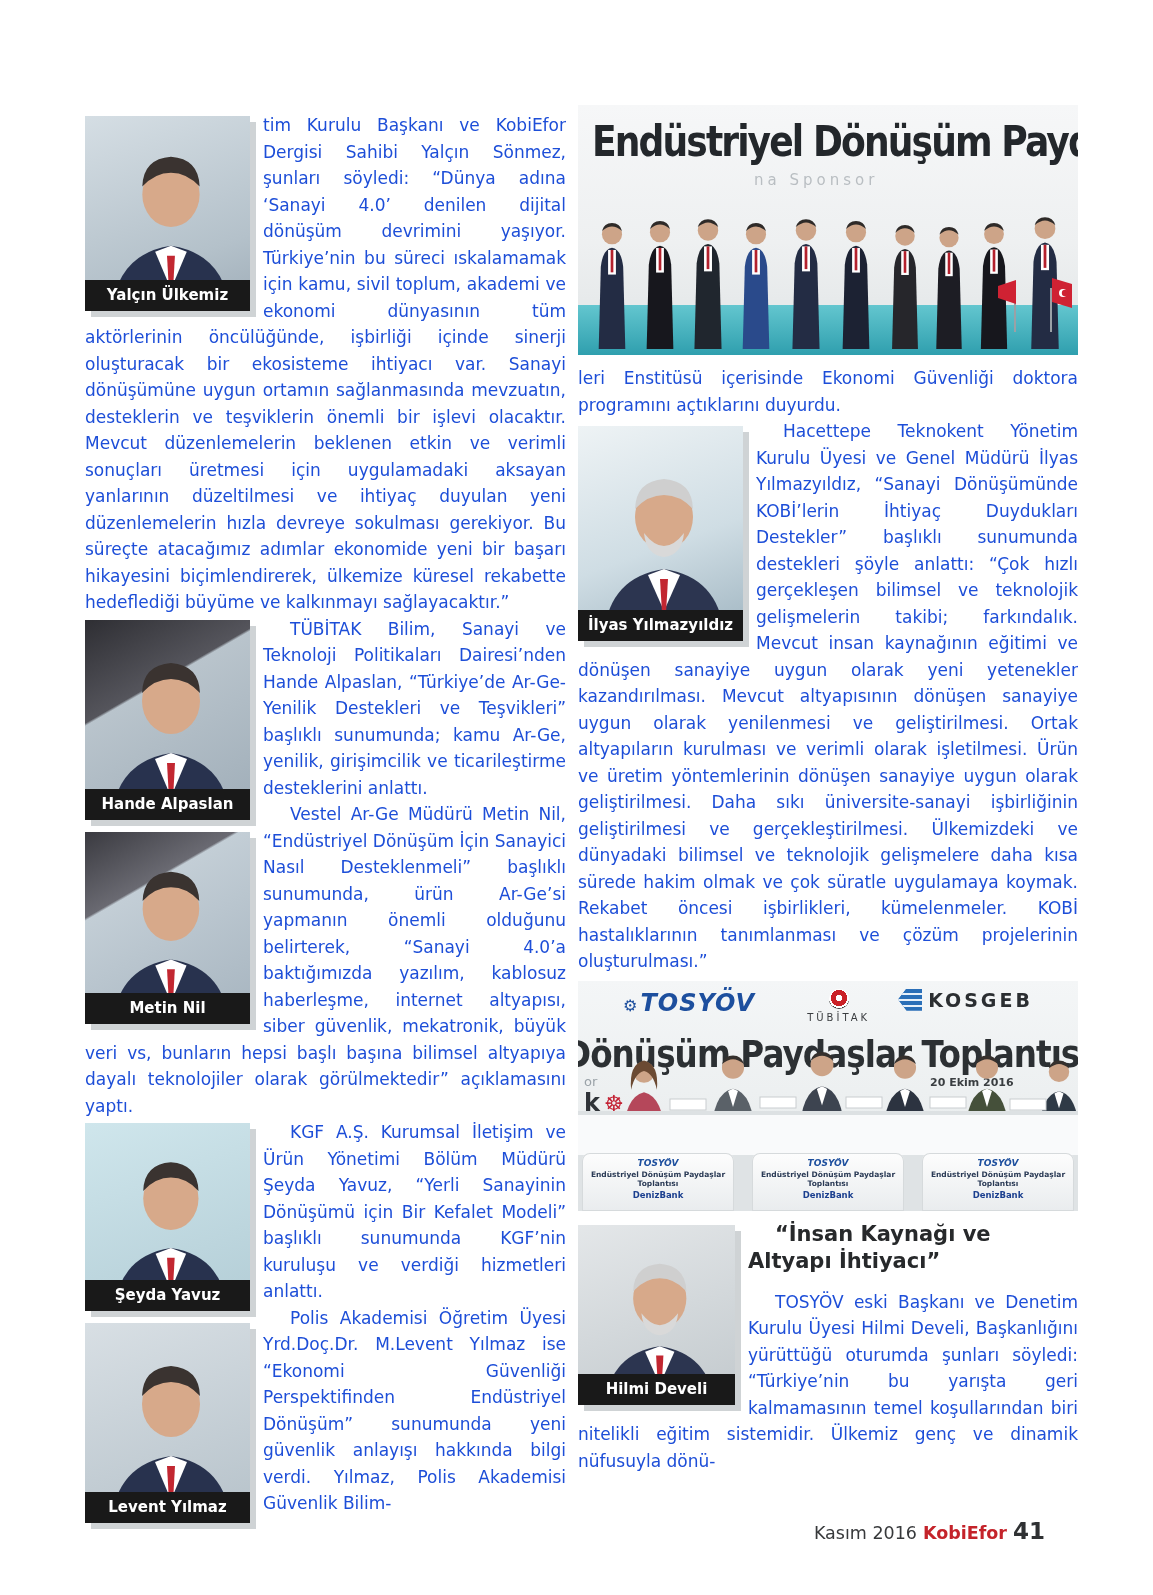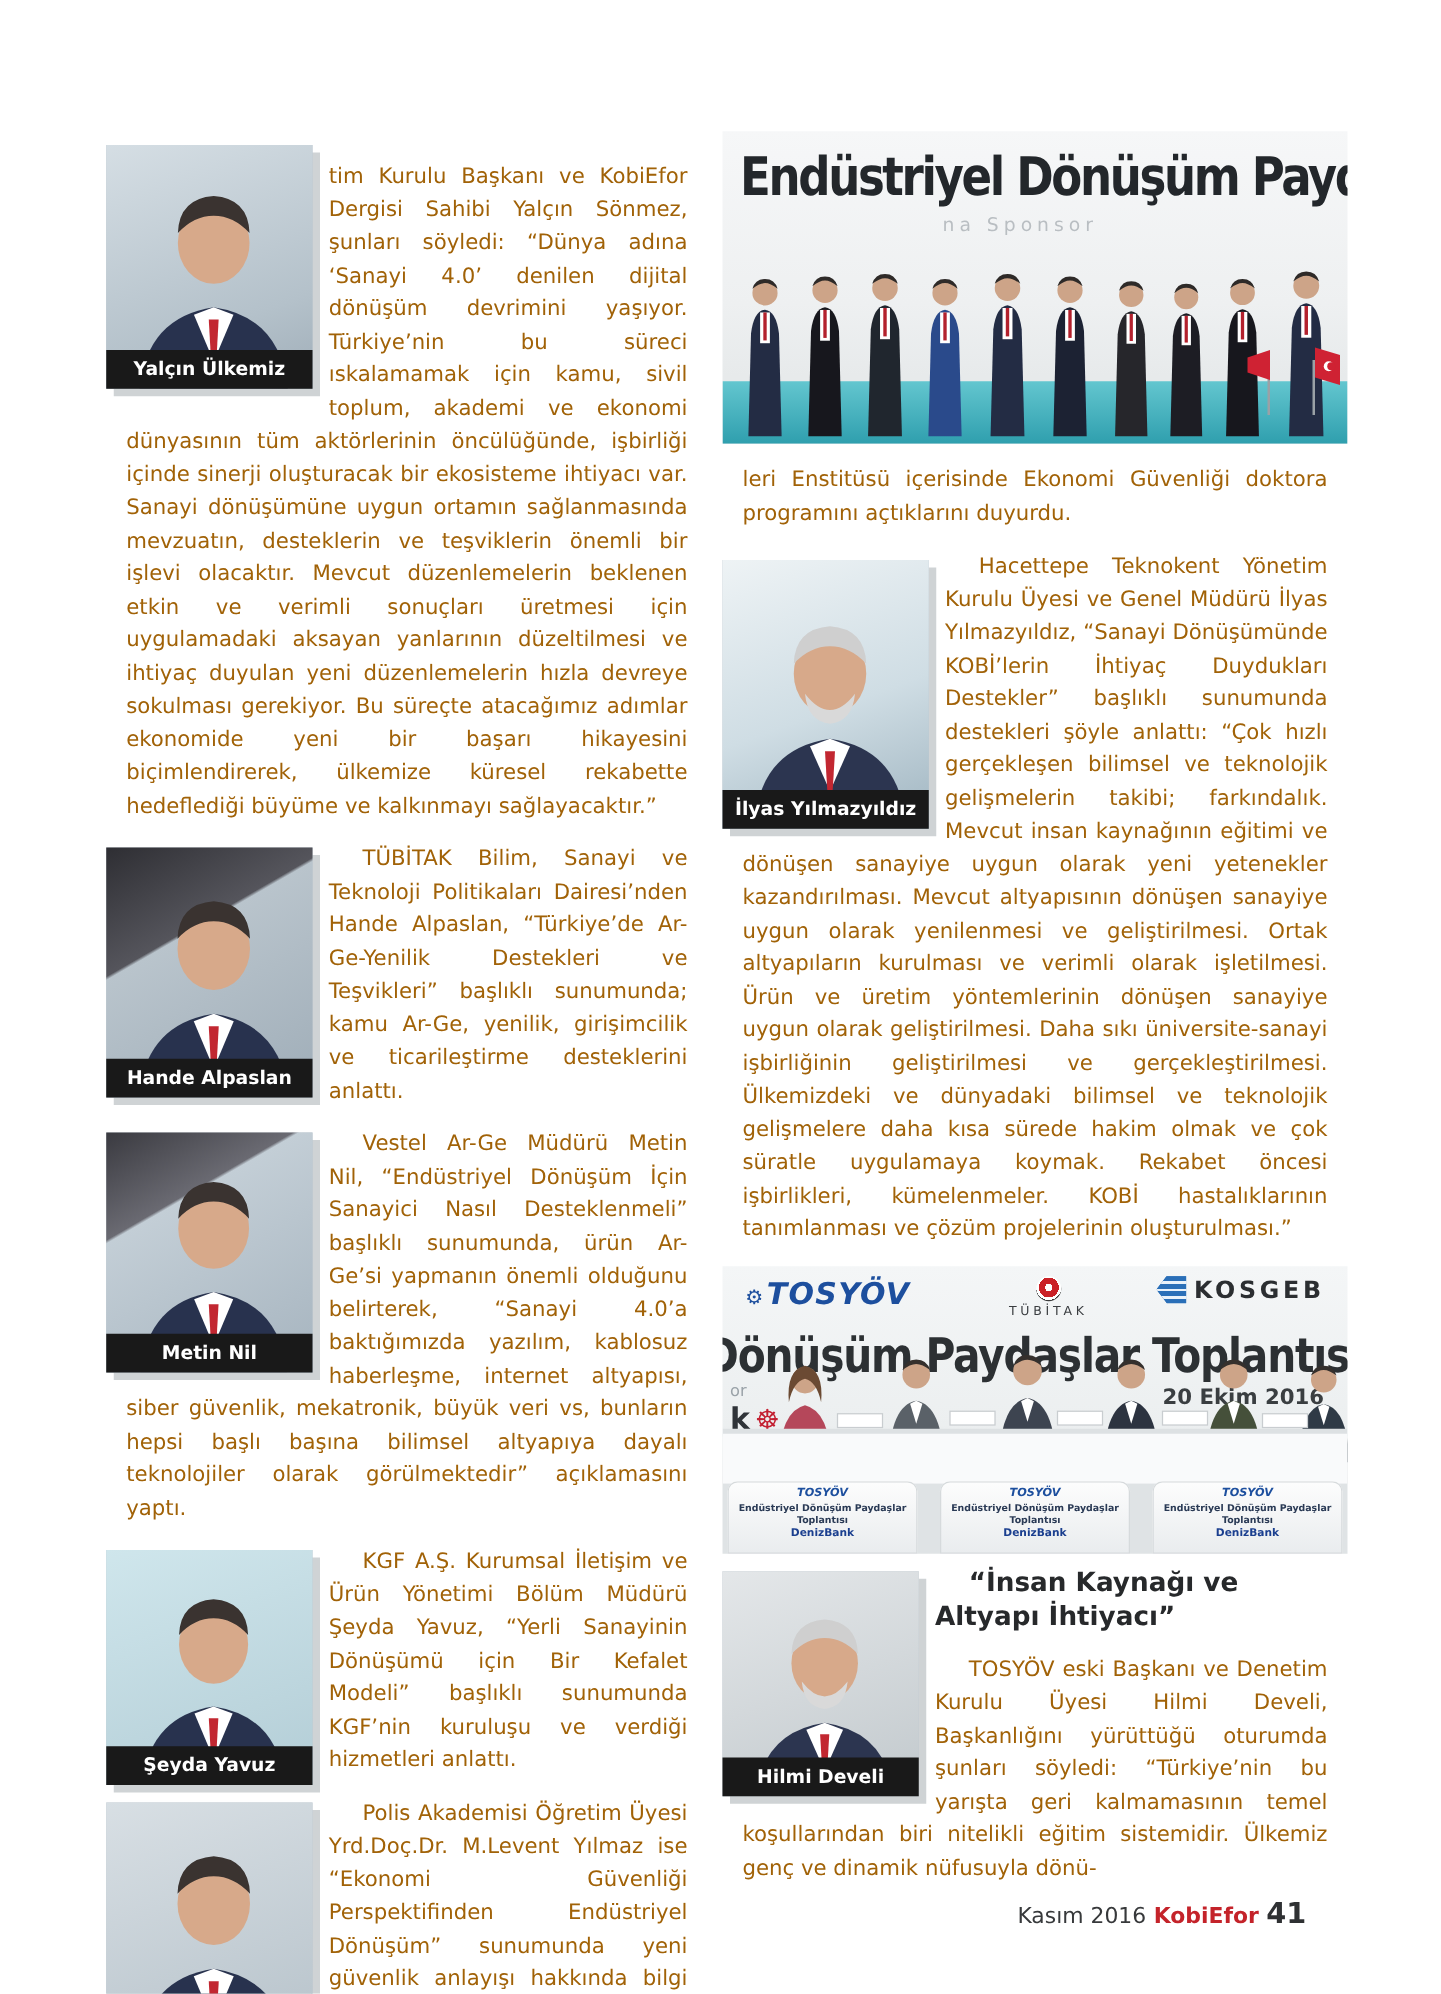--- a/index.html
+++ b/index.html
@@ -3,21 +3,21 @@
 <meta charset="utf-8">
 <style>
   html,body { margin:0; padding:0; background:#ffffff; }
   .page { position:relative; width:1153px; height:1595px; background:#ffffff; overflow:hidden;
           font-family:"DejaVu Sans", sans-serif; }
 
   .col { position:absolute; }
   .col-left  { left:85px;  top:112px; width:481px; }
   .col-right { left:578px; top:105px; width:500px; }
 
-  p { margin:16px; text-align:justify; font-size:17px; line-height:26.5px; color:#a16207;
+  p { margin:0; text-align:justify; font-size:17px; line-height:26.5px; color:#1d4ed8;
       hyphens:auto; }
   p.indent { text-indent:27px; }
 
   
   .portrait { float:left; clear:left; width:165px; margin:4px 13px 8px 0; position:relative;
               box-shadow:6px 6px 0 #cfd3d5; background:#b9c4cc; }
   .portrait .ph { width:100%; position:relative; overflow:hidden;
                   background:linear-gradient(160deg,#d5dee4 0%,#b4c1ca 70%,#9fadb8 100%); }
   .portrait .ph svg { position:absolute; bottom:0; left:50%; transform:translateX(-50%); }
   .portrait .cap { position:absolute; left:0; right:0; bottom:0; background:#191919; color:#fff;
@@ -31,38 +31,38 @@
   .conf1-banner { position:absolute; top:12px; left:14px; white-space:nowrap; font-weight:bold;
                   color:#23272b; font-size:38px; letter-spacing:-2px;
                   transform:scale(0.95,1.12); transform-origin:top left; }
   .conf1-sub { position:absolute; top:66px; left:176px; color:#b9bec2; font-size:15px; letter-spacing:4px; }
   .conf1-people { position:absolute; left:0; bottom:6px; }
 
   
   .conf2 { position:relative; width:500px; height:230px; overflow:hidden; margin:6px 0 10px;
            background:linear-gradient(#f4f6f7 0%,#eceff0 55%,#dfe3e5 75%); }
   .conf2-logos { position:absolute; top:8px; left:0; width:100%; display:flex;
-                 justify-content:center; align-items:flex-start; gap:55px; }
+                 justify-content:center; align-items:flex-start; gap:28px; }
   .l-tosyov { color:#1d4f9e; font-weight:bold; font-style:italic; font-size:24px; letter-spacing:1px; }
   .l-tosyov .gear { font-style:normal; font-size:16px; margin-right:2px; }
   .l-tub { display:flex; flex-direction:column; align-items:center;margin-left:24px; }
   .tub-mark { width:20px; height:20px; border-radius:50%;
               background:radial-gradient(circle at 50% 45%, #ffffff 0 3px, #ca2127 3px 8px, #ffffff 8px 10px, #3a3a3a 10px); }
   .tub-text { font-size:10px; letter-spacing:3px; color:#3a3d40; margin-top:3px; }
   .l-kosgeb { display:flex; align-items:flex-start; gap:6px; font-weight:bold; font-size:19px;
               letter-spacing:3px; color:#2b2e31; }
   .kosgeb-mark { width:24px; height:22px;
                  background:
                    repeating-linear-gradient(0deg,#2a6fb8 0 4px,#e8f1fa 4px 6px),
                    #2a6fb8;
                  clip-path:polygon(35% 0,100% 0,100% 100%,35% 100%,0 50%); }
   .conf2-title { position:absolute; top:50px; left:-14px; white-space:nowrap; font-weight:bold;
                  color:#2c3033; font-size:34px; letter-spacing:-1px;
                  transform:scale(0.96,1.12); transform-origin:top left; }
-  .conf2-date { position:absolute; top:95px; left:352px; font-size:17px; font-weight:bold; color:#3a3e41; }
+  .conf2-date { position:absolute; top:95px; left:352px; font-size:11px; font-weight:bold; color:#3a3e41; }
   .conf2-side { position:absolute; left:6px; top:92px; color:#9aa2a8; font-size:13px; line-height:17px; }
   .conf2-side .frag-k { color:#2f3338; font-weight:bold; font-size:24px; line-height:26px; }
   .conf2-side .wheel { color:#c32032; font-size:22px; margin-left:4px; }
   .conf2-people { position:absolute; left:0; bottom:56px; }
   .podium-row { position:absolute; left:4px; right:4px; bottom:0; height:58px; display:flex;
                 justify-content:space-between; }
   .podium { width:152px; height:58px; background:linear-gradient(#fdfdfd,#e9ecee);
             border-radius:8px 8px 0 0; box-shadow:inset 0 0 0 1px #d6dadc; text-align:center;
             padding-top:5px; box-sizing:border-box; overflow:hidden; }
   .pod-tosyov { color:#1d4f9e; font-weight:bold; font-style:italic; font-size:9px; }

